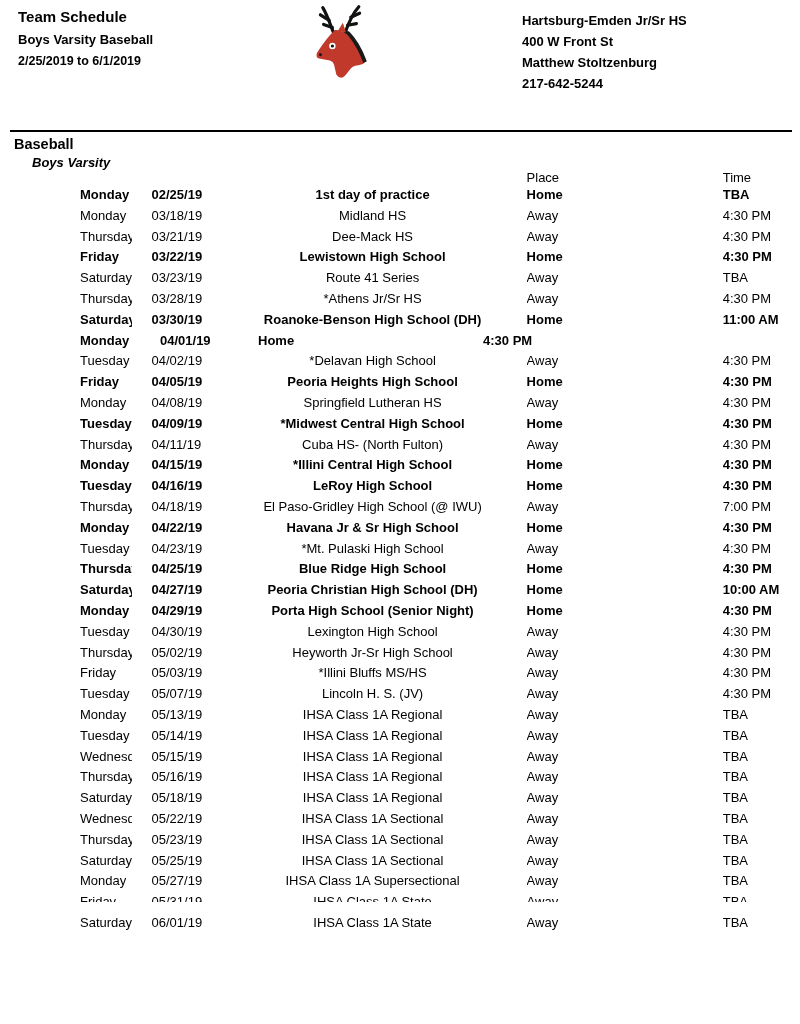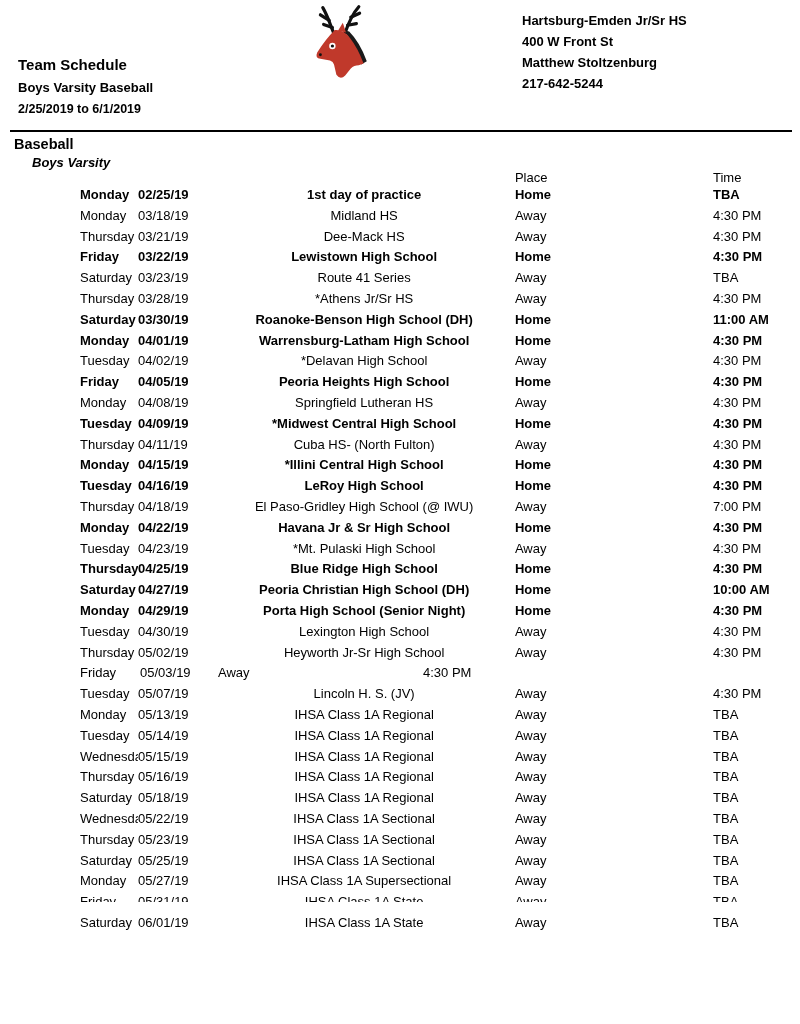--- a/index.html
+++ b/index.html
@@ -9,21 +9,21 @@
     font-family: "Liberation Sans", sans-serif;
     color: #000;
     position: relative;
     overflow: hidden;
   }
   .page { position: absolute; inset: 0; background: #fff; }
 
   
   .doc-header { position: relative; height: 128px; }
   .header-left { position: absolute; left: 18px; top: 8px; }
-  .h-title { font-size: 15px; font-weight: 700; margin-bottom: 7px; margin-top: 48px; }
+  .h-title { font-size: 15px; font-weight: 700; margin-bottom: 7px; }
   .h-sub   { font-size: 13px; font-weight: 700; margin-bottom: 7px; }
   .h-range { font-size: 12.5px; font-weight: 700; }
   .header-logo { position: absolute; left: 294px; top: 2px; width: 88px; height: 80px; }
   .header-logo svg { width: 100%; height: 100%; }
   .header-right { position: absolute; left: 522px; top: 10px; font-size: 13px; font-weight: 700; line-height: 21px; }
 
   .rule {
     border: none; border-top: 2px solid #000;
     margin: 0 8px 0 10px;
     position: absolute; top: 130px; left: 0; right: 0;
@@ -33,21 +33,21 @@
     position: absolute; left: 14px; top: 136px;
     font-size: 14.5px; font-weight: 700;
   }
   .section-sub {
     position: absolute; left: 32px; top: 155px;
     font-size: 13px; font-weight: 700; font-style: italic;
   }
 
   
   .table { position: absolute; left: 60px; top: 170px; right: 0; }
-  .row { display: flex; height: 20.8px; line-height: 20.8px; font-size: 13px; }
+  .row { display: flex; height: 20.8px; line-height: 20.8px; font-size: 13px; gap: 20px; }
   .head-row { height: 15px; line-height: 15px; font-weight: 400; }
   .cell { display: block; white-space: nowrap; overflow: hidden; }
   .c-day   { width: 80px; padding-left: 20px; }
   .c-date  { width: 78px; }
   .c-event { width: 312px; text-align: center; }
   .c-place { width: 205px; }
   .c-time  { width: 90px; }
   .row.bold { font-weight: 700; }
   
   .rows .row:nth-child(35) { clip-path: inset(0 0 11px 0); }
@@ -156,21 +156,20 @@
         <div class="row bold">
     <span class="cell c-day">Saturday</span>
     <span class="cell c-date">03/30/19</span>
     <span class="cell c-event">Roanoke-Benson High School (DH)</span>
     <span class="cell c-place">Home</span>
     <span class="cell c-time">11:00 AM</span>
   </div>
         <div class="row bold">
     <span class="cell c-day">Monday</span>
     <span class="cell c-date">04/01/19</span>
-    <span class="cell c-event">Warrensburg-Latham High School</span>
     <span class="cell c-place">Home</span>
     <span class="cell c-time">4:30 PM</span>
   </div>
         <div class="row">
     <span class="cell c-day">Tuesday</span>
     <span class="cell c-date">04/02/19</span>
     <span class="cell c-event">*Delavan High School</span>
     <span class="cell c-place">Away</span>
     <span class="cell c-time">4:30 PM</span>
   </div>
@@ -268,20 +267,21 @@
         <div class="row">
     <span class="cell c-day">Thursday</span>
     <span class="cell c-date">05/02/19</span>
     <span class="cell c-event">Heyworth Jr-Sr High School</span>
     <span class="cell c-place">Away</span>
     <span class="cell c-time">4:30 PM</span>
   </div>
         <div class="row">
     <span class="cell c-day">Friday</span>
     <span class="cell c-date">05/03/19</span>
+    <span class="cell c-event">*Illini Bluffs MS/HS</span>
     <span class="cell c-place">Away</span>
     <span class="cell c-time">4:30 PM</span>
   </div>
         <div class="row">
     <span class="cell c-day">Tuesday</span>
     <span class="cell c-date">05/07/19</span>
     <span class="cell c-event">Lincoln H. S. (JV)</span>
     <span class="cell c-place">Away</span>
     <span class="cell c-time">4:30 PM</span>
   </div>

